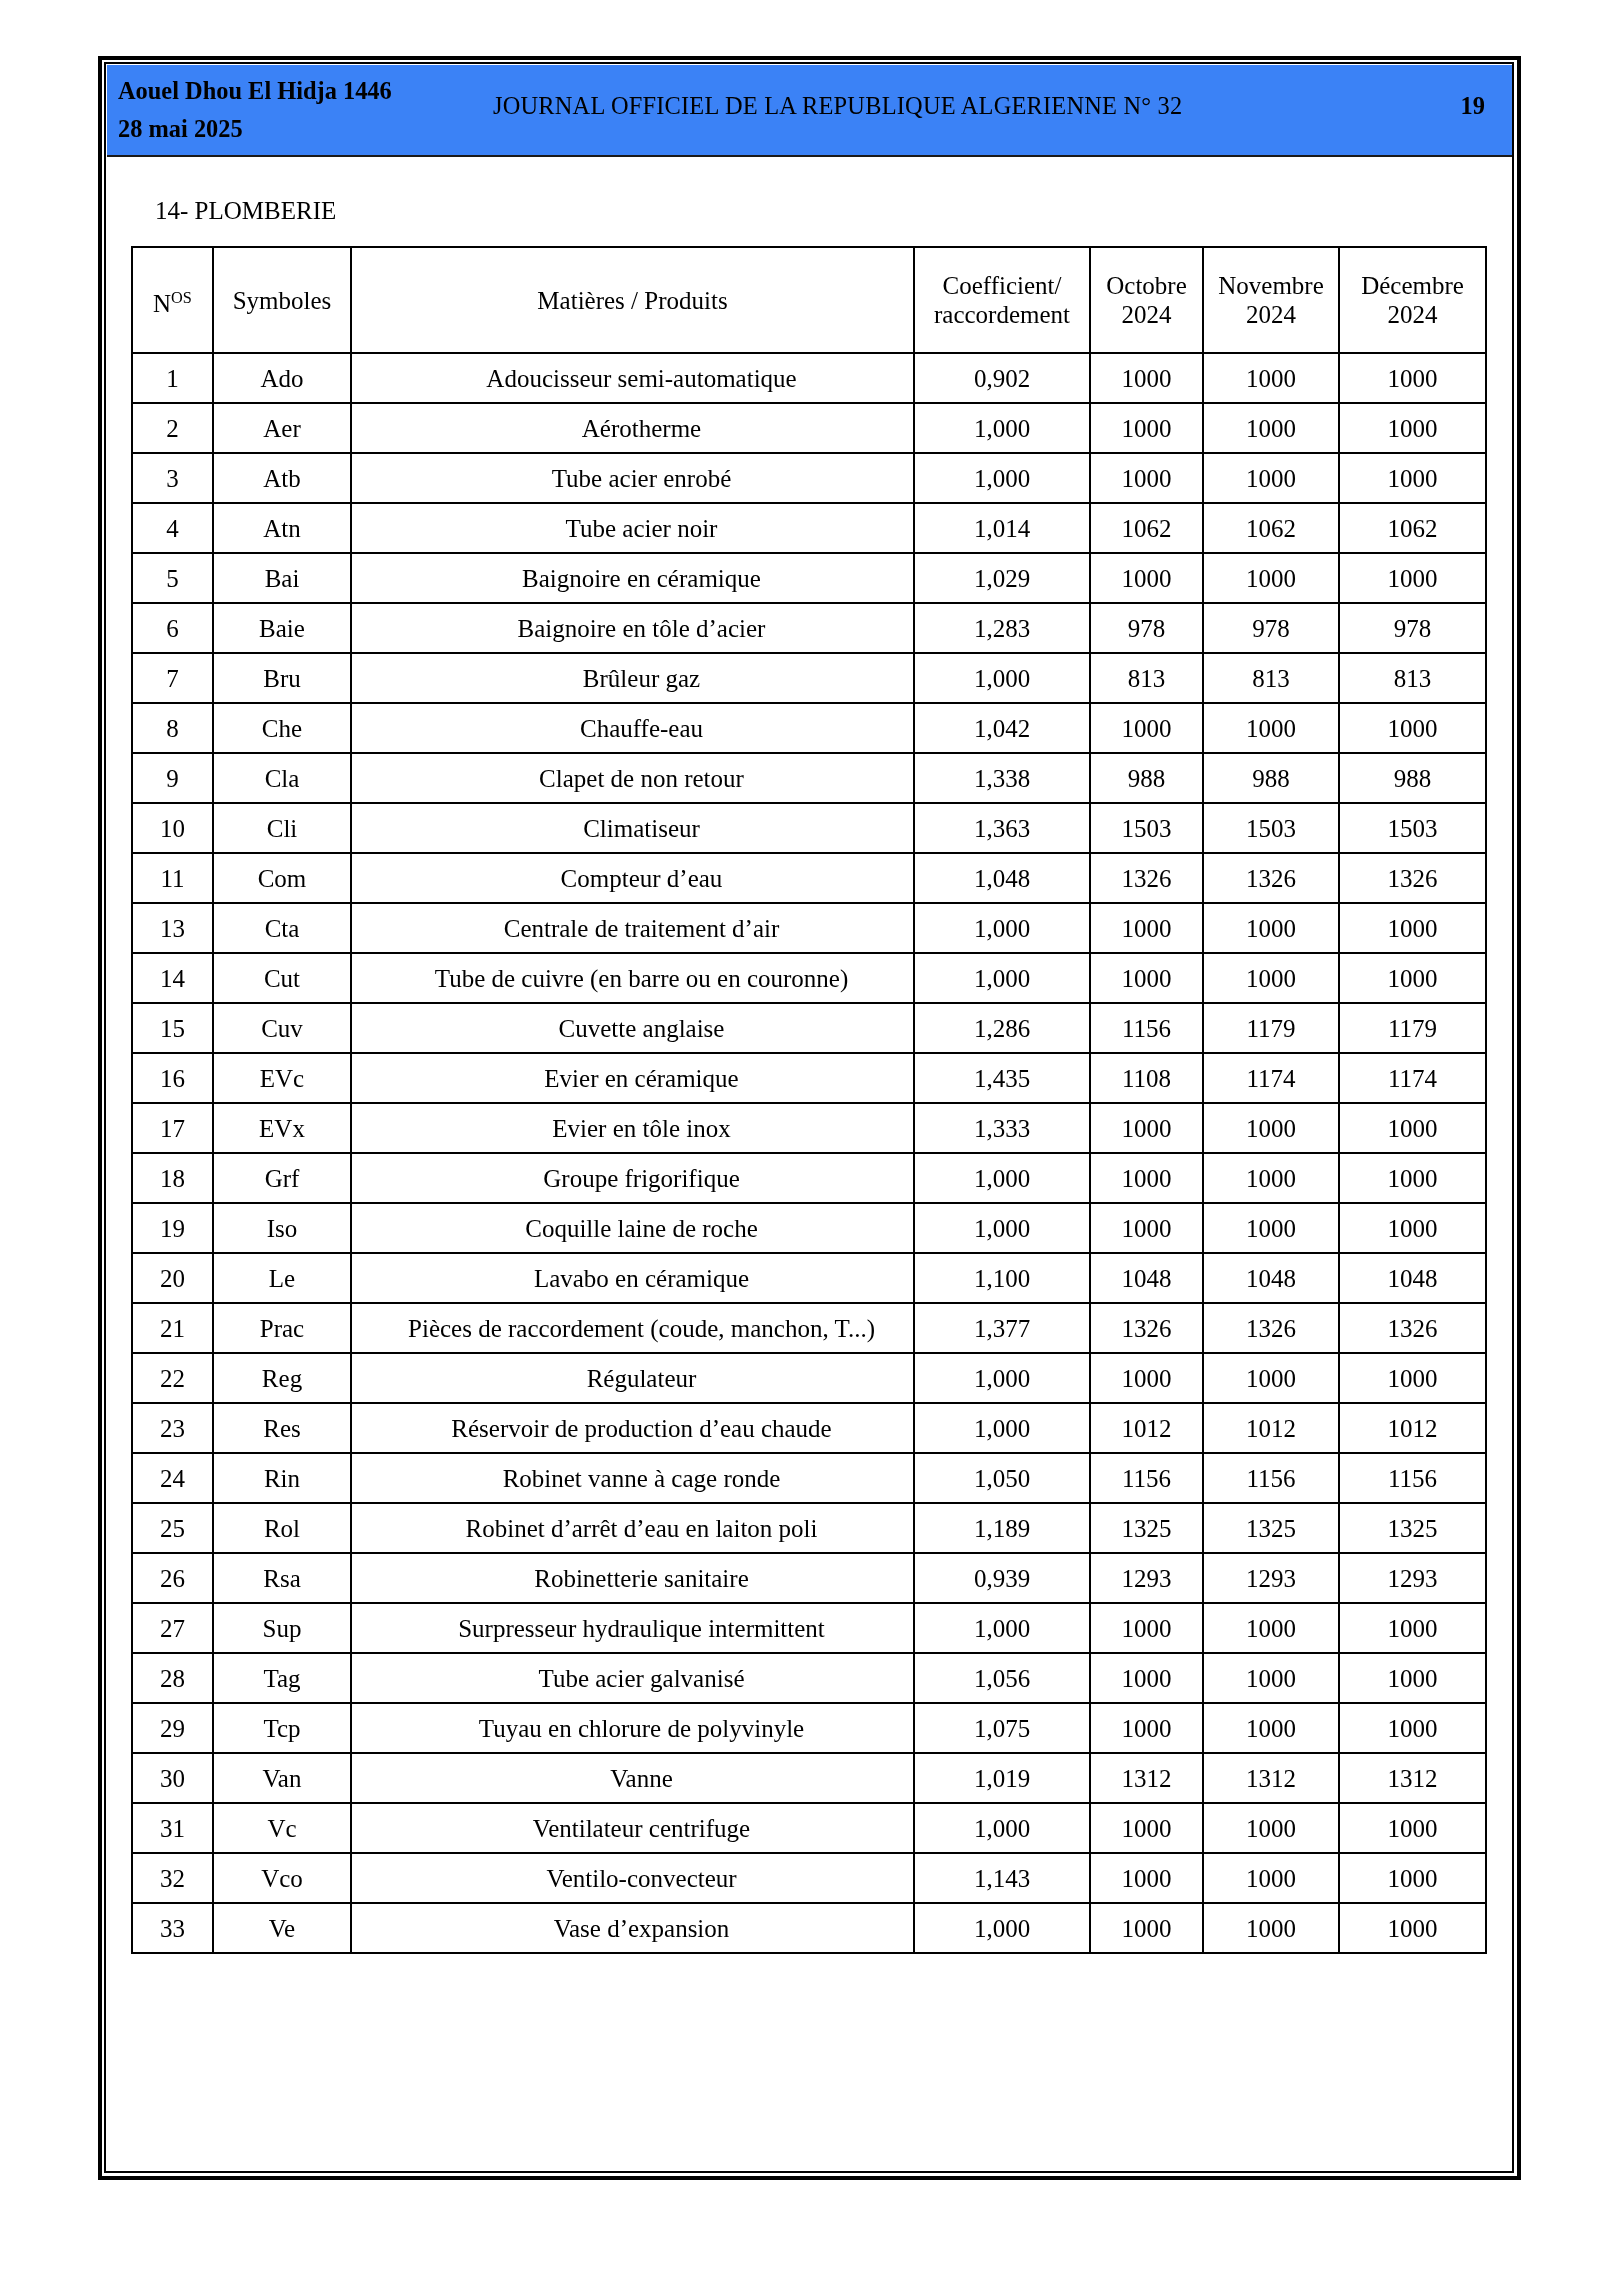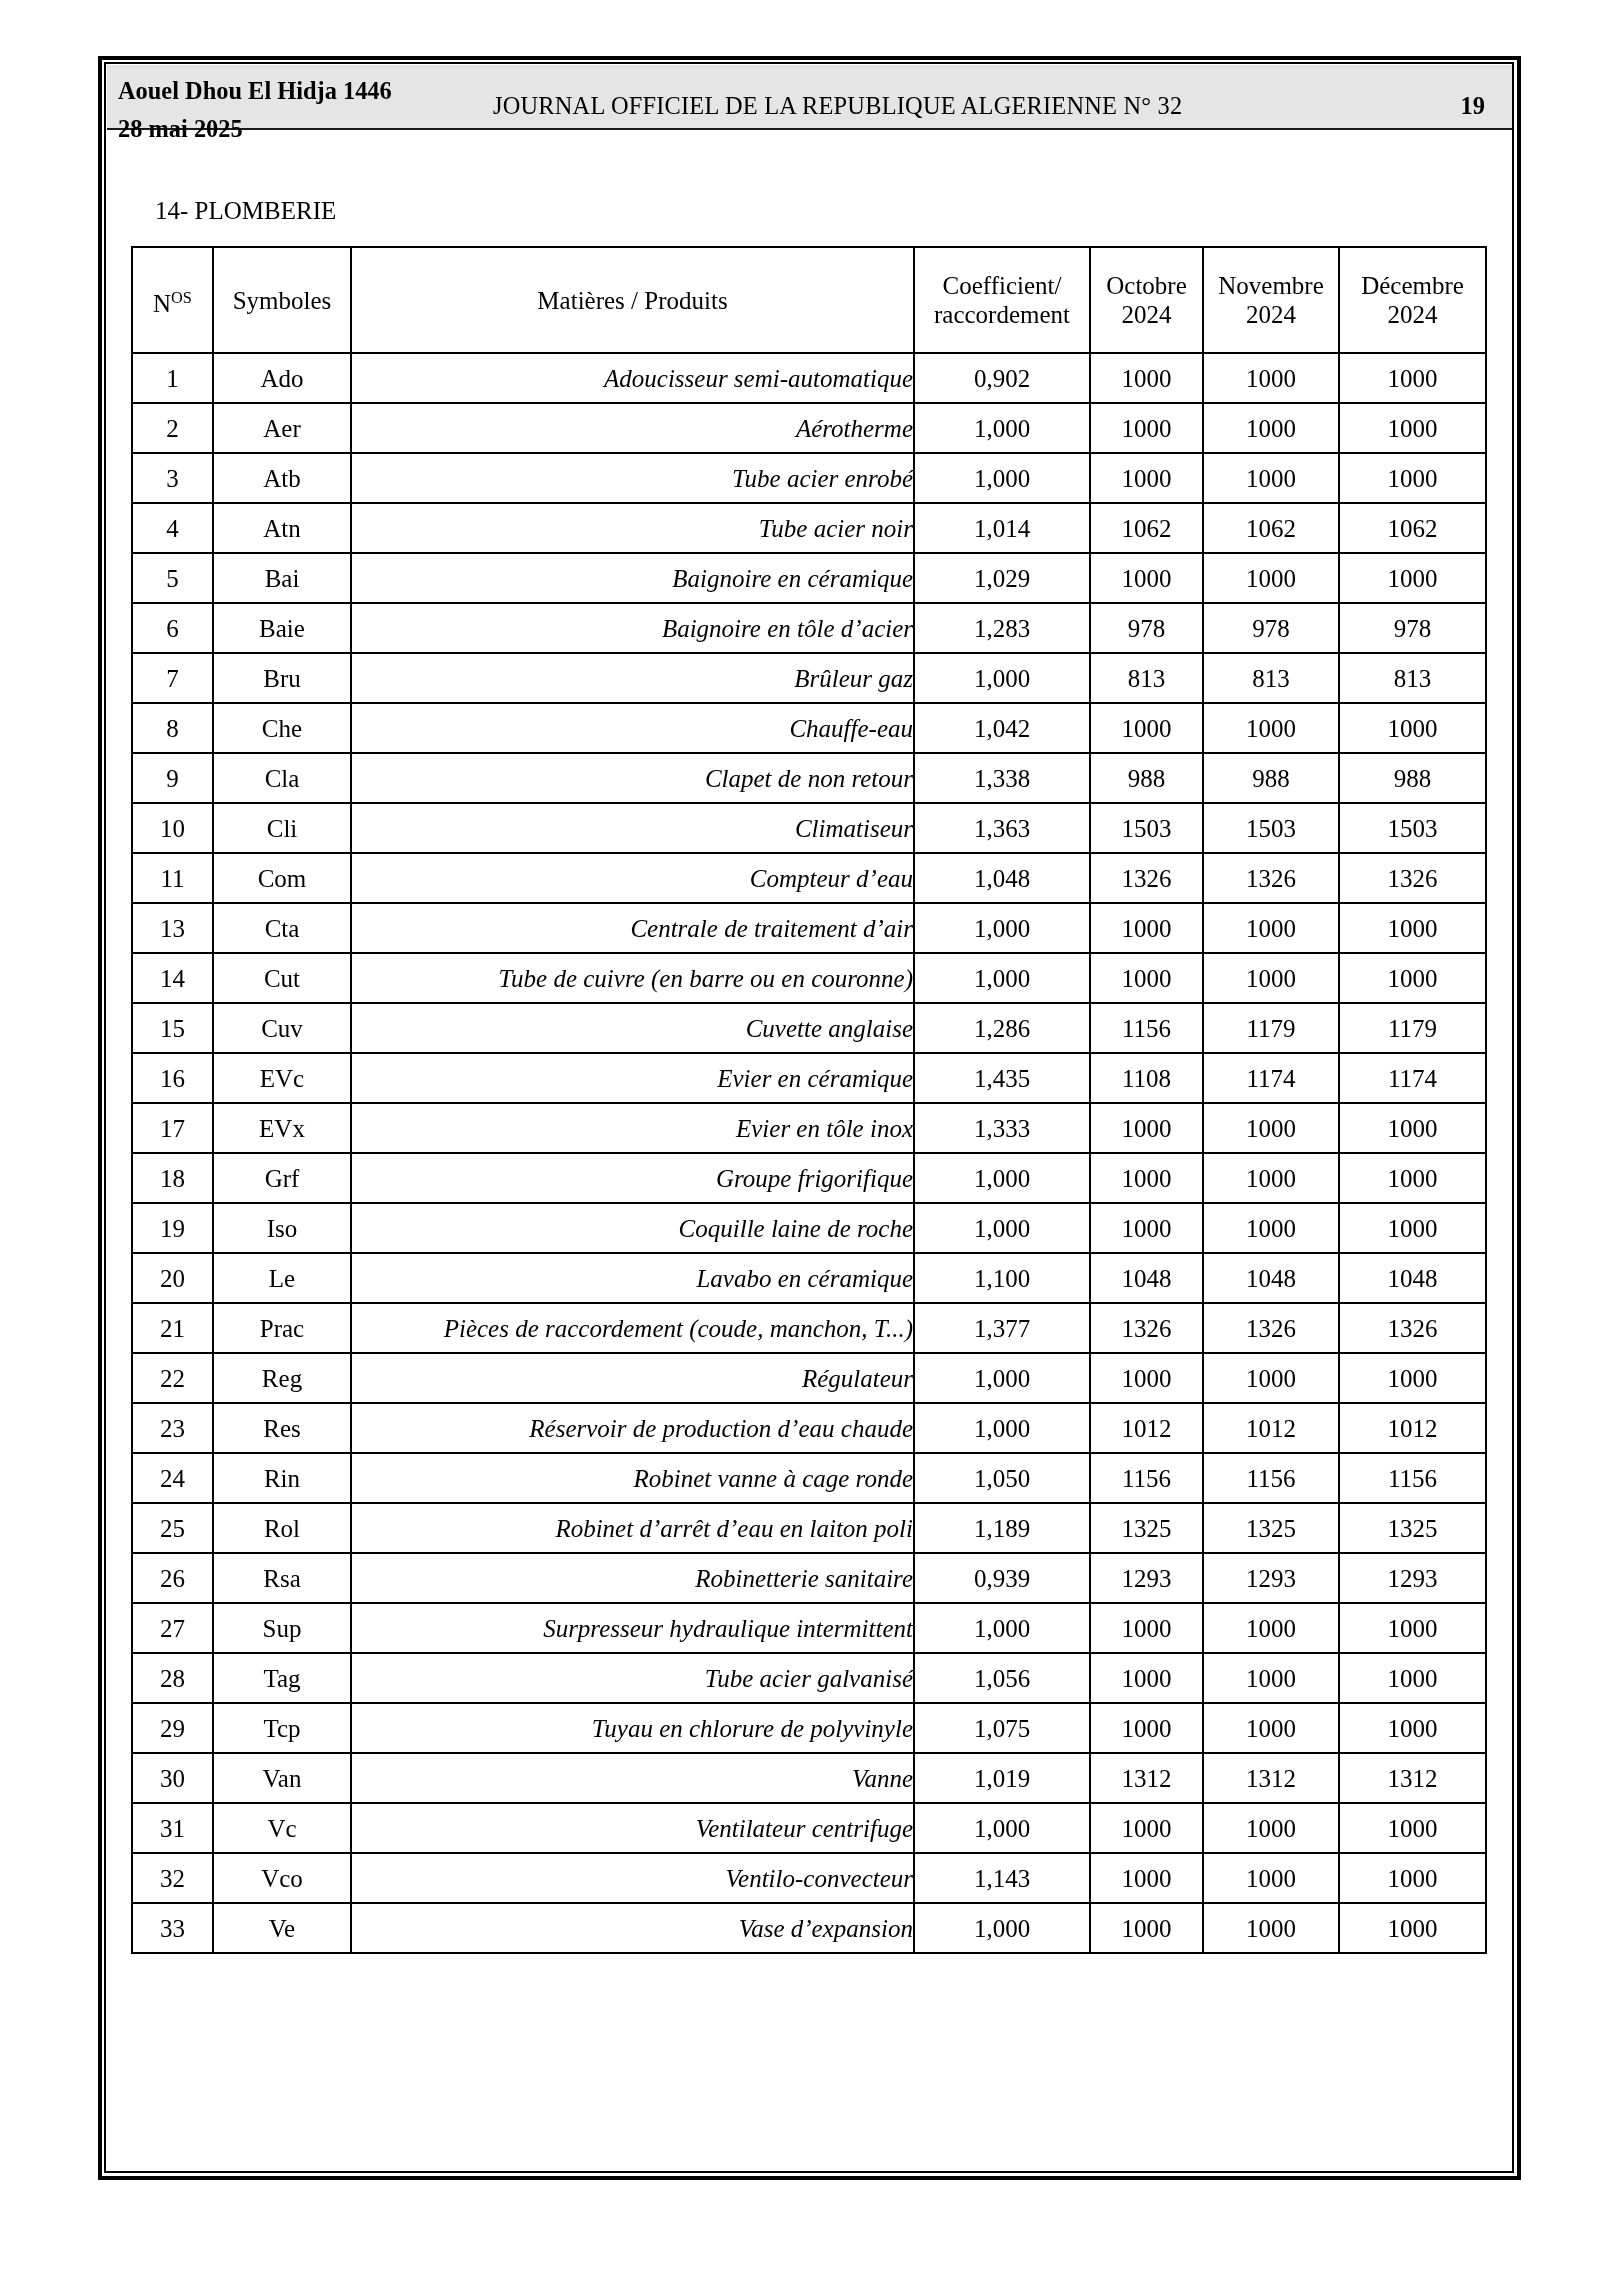--- a/index.html
+++ b/index.html
@@ -4,39 +4,39 @@
 <style>
   html, body { margin: 0; padding: 0; background: #ffffff; }
   body { width: 1615px; height: 2285px; position: relative; overflow: hidden;
          font-family: "Liberation Serif", "DejaVu Serif", serif; color: #000; }
 
   .frame-outer { position: absolute; left: 98px; top: 56px; width: 1423px; height: 2124px;
                  box-sizing: border-box; border: 4.5px solid #000; }
   .frame-inner { position: absolute; left: 104px; top: 62px; width: 1410px; height: 2111px;
                  box-sizing: border-box; border: 2.7px solid #000; }
 
-  .masthead { position: absolute; left: 107px; top: 65px; width: 1405px; height: 65px;
-              background: #e5e5e5; border-bottom: 2.7px solid #1a1a1a; box-sizing: border-box; }
+  .masthead { position: absolute; left: 107px; top: 65px; width: 1405px; height: 92px;
+              background: #3b82f6; border-bottom: 2.7px solid #1a1a1a; box-sizing: border-box; }
   .mast-date { position: absolute; left: 11px; top: 7.2px; font-weight: bold; font-size: 24.4px;
                line-height: 38px; white-space: nowrap; }
   .mast-title { position: absolute; left: 386px; top: 22px; font-weight: normal; font-size: 24.4px;
                 line-height: 38px; white-space: nowrap; letter-spacing: 0.2px; }
   .mast-page { position: absolute; right: 27px; top: 22px; font-weight: bold; font-size: 24.4px;
                line-height: 38px; }
 
   .section-title { position: absolute; left: 155px; top: 194px; font-weight: normal; font-size: 25px;
                    line-height: 33px; white-space: nowrap; }
 
   table.grid { position: absolute; left: 131px; top: 246px; border-collapse: collapse;
                table-layout: fixed; width: 1353px; }
   table.grid td, table.grid th { border: 2.7px solid #000; padding: 0; font-weight: normal;
                font-size: 25px; line-height: 29px; text-align: center; vertical-align: middle; }
   table.grid th { height: 104px; }
   table.grid td { height: 48px; }
-  table.grid td.label { text-align: right; padding-left: 18px; white-space: nowrap; font-style: italic; }
+  table.grid td.label { text-align: center; padding-left: 18px; white-space: nowrap; }
   table.grid th .sup { font-size: 16.3px; vertical-align: 9px; text-transform: uppercase; }
   .col-no { width: 81px; } .col-sym { width: 138px; } .col-mat { width: 563px; }
   .col-coef { width: 176px; } .col-oct { width: 113px; } .col-nov { width: 136px; } .col-dec { width: 147px; }
 </style>
 </head>
 <body>
 
 <div class="frame-outer"></div>
 <div class="frame-inner"></div>
 

